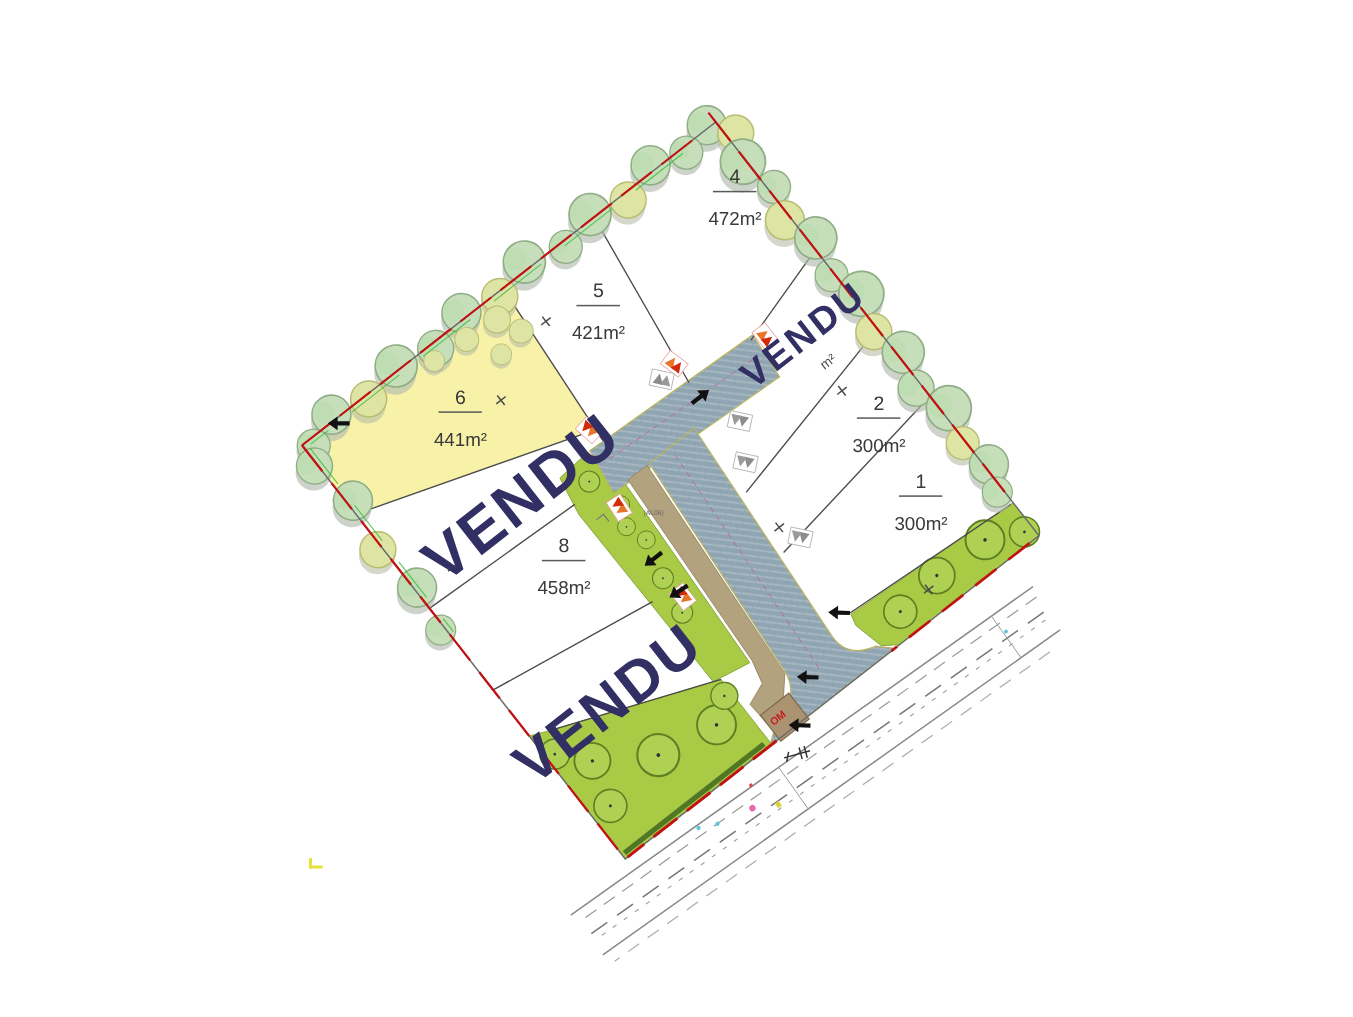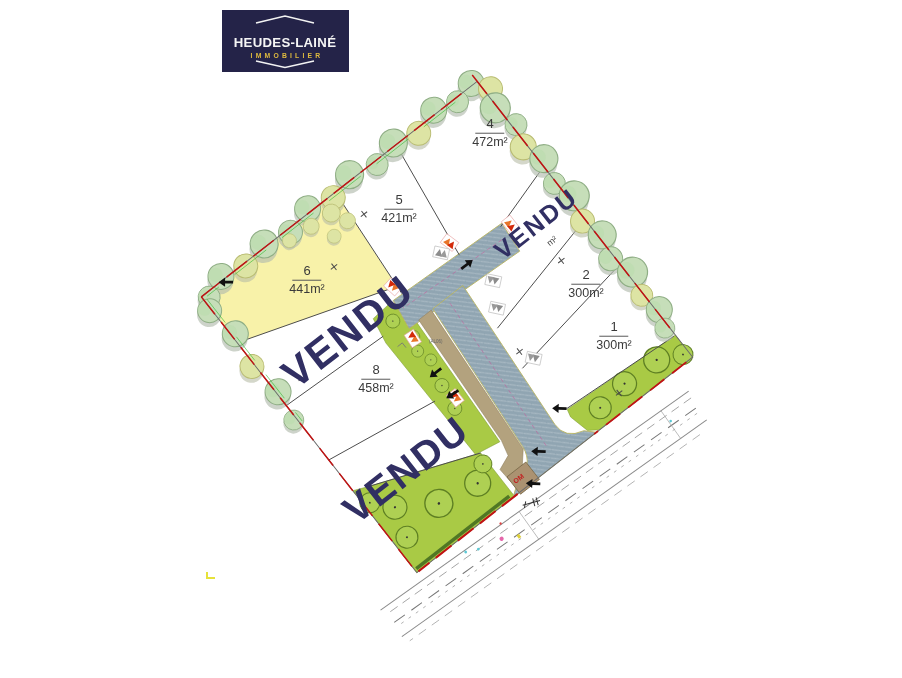--- a/index.html
+++ b/index.html
@@ -7,41 +7,33 @@
          font-family:"Liberation Sans",sans-serif;}
   .logo{position:absolute;left:222px;top:10px;width:127px;height:62px;background:#242348;}
   .logo svg{display:block;}
   .plan-rot{position:absolute;left:272px;top:152px;width:350px;height:350px;
             transform:rotate(52deg);transform-origin:50% 50%;}
   .plan-rot svg{overflow:visible;display:block;}
   .lot-label{position:absolute;transform:translate(-50%,-50%);text-align:center;
              color:#3a3a3a;line-height:1.12;white-space:nowrap;}
   .lot-label .num{display:inline-block;padding:0 11px 1px;border-bottom:1.4px solid #5a5a5a;
                   font-size:13px;}
-  .lot-label .area{font-size:12.5px;padding-top:1px;}
+  .lot-label .area{font-size:12.5px;padding-top:11px;}
   .vendu{position:absolute;transform:translate(-50%,-50%) rotate(-38deg);
          color:#312f63;font-weight:800;letter-spacing:2px;white-space:nowrap;}
   .m2frag{position:absolute;transform:translate(-50%,-50%) rotate(-38deg);
           font-size:9px;color:#444;}
   .ymark{position:absolute;left:206px;top:572px;width:7px;height:5px;
          border-left:2px solid #e6e23a;border-bottom:2px solid #e6e23a;}
 </style>
 </head>
 <body>
 
 <div class="stage">
 
-  <div class="logo">
-    <svg width="127" height="62" viewBox="0 0 127 62">
-      <polyline points="34,13 63,6 92,13" fill="none" stroke="#f3f3f3" stroke-width="1.6"></polyline>
-      <text x="63" y="37" text-anchor="middle" font-size="13.2" font-weight="bold" fill="#f5f5f5" letter-spacing="0.3">HEUDES-LAINÉ</text>
-      <text x="65" y="48" text-anchor="middle" font-size="6.8" font-weight="bold" fill="#dfbb3e" letter-spacing="3.2">IMMOBILIER</text>
-      <polyline points="34,51 63,57.5 92,51" fill="none" stroke="#f3f3f3" stroke-width="1.5"></polyline>
-    </svg>
-  </div>
 
   <div class="plan-rot">
     <svg width="350" height="350" viewBox="0 0 350 350">
       <defs>
         <pattern id="hatch" width="6" height="6" patternUnits="userSpaceOnUse">
           <path d="M0,6 L6,0" stroke="rgba(255,255,255,0.22)" stroke-width="1.2"></path>
         </pattern>
         <g id="tree-g">
           <circle cx="2.6" cy="2.6" r="10" fill="#b2bcae" opacity="0.65"></circle>
           <circle r="10" fill="#c6deb9" stroke="#8fae85" stroke-width="0.8"></circle>

